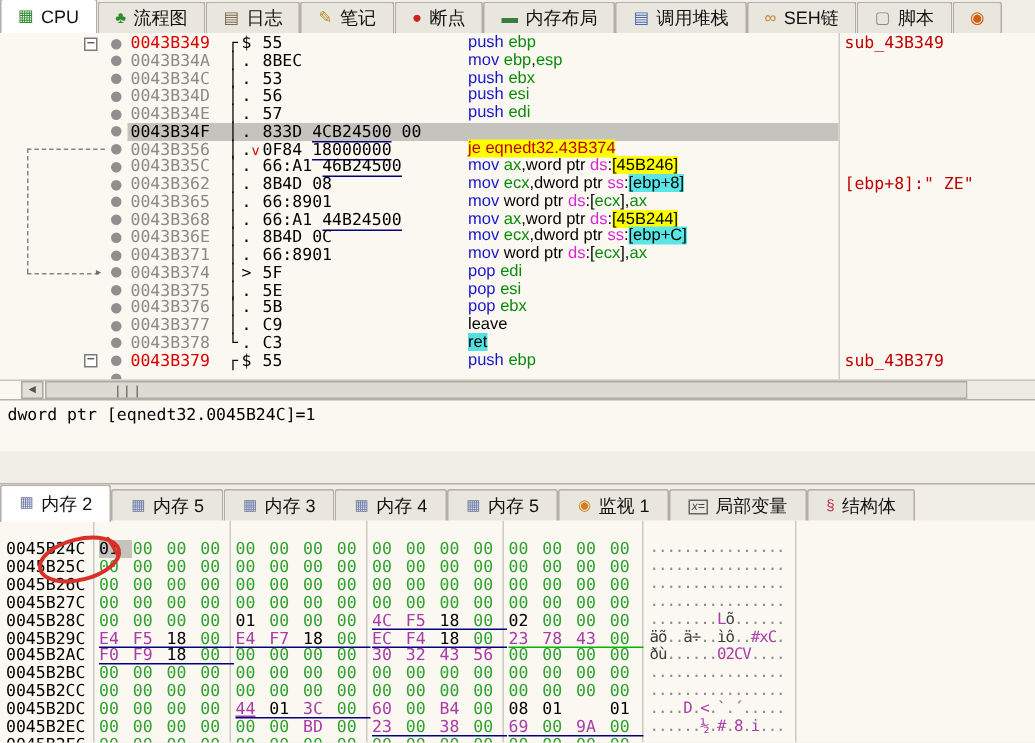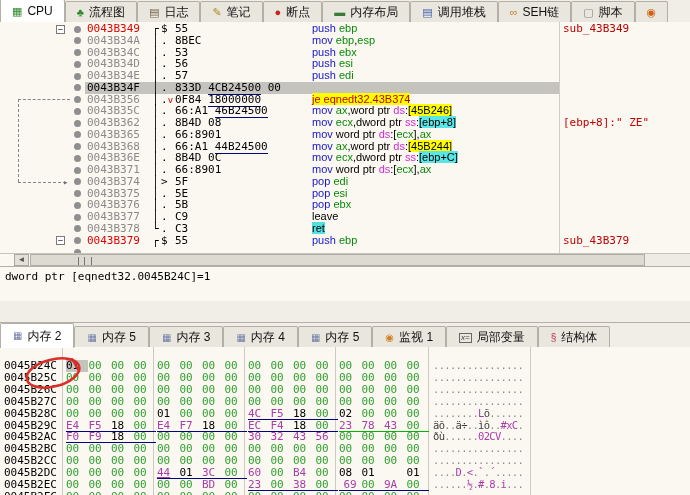--- a/index.html
+++ b/index.html
@@ -660,21 +660,21 @@
             <span class="m-byte bp" style="left: 45px;">BD</span>
             <span class="m-byte bz" style="left: 67.5px;">00</span>
           </span>
           <span class="m-grp un" style="left: 248px;">
             <span class="m-byte bp" style="left: 0px;">23</span>
             <span class="m-byte bz" style="left: 22.5px;">00</span>
             <span class="m-byte bp" style="left: 45px;">38</span>
             <span class="m-byte bz" style="left: 67.5px;">00</span>
           </span>
           <span class="m-grp un" style="left: 339px;">
-            <span class="m-byte bp" style="left: 0px; text-align: center;">69</span>
+            <span class="m-byte bp" style="left: 0px;">69</span>
             <span class="m-byte bz" style="left: 22.5px;">00</span>
             <span class="m-byte bp" style="left: 45px;">9A</span>
             <span class="m-byte bz" style="left: 67.5px;">00</span>
           </span>
           <span class="m-ascii"><span class="az">.</span><span class="az">.</span><span class="az">.</span><span class="az">.</span><span class="az">.</span><span class="az">.</span><span class="ap">½</span><span class="az">.</span><span class="ap">#</span><span class="az">.</span><span class="ap">8</span><span class="az">.</span><span class="ap">i</span><span class="az">.</span><span class="az">.</span><span class="az">.</span></span>
         </div>
         <div class="mrow" style="top: 143.9px;">
           <span class="m-addr">0045B2FC</span>
           <span class="m-grp" style="left: 66px;">
             <span class="m-byte bz" style="left: 0px;">00</span>

